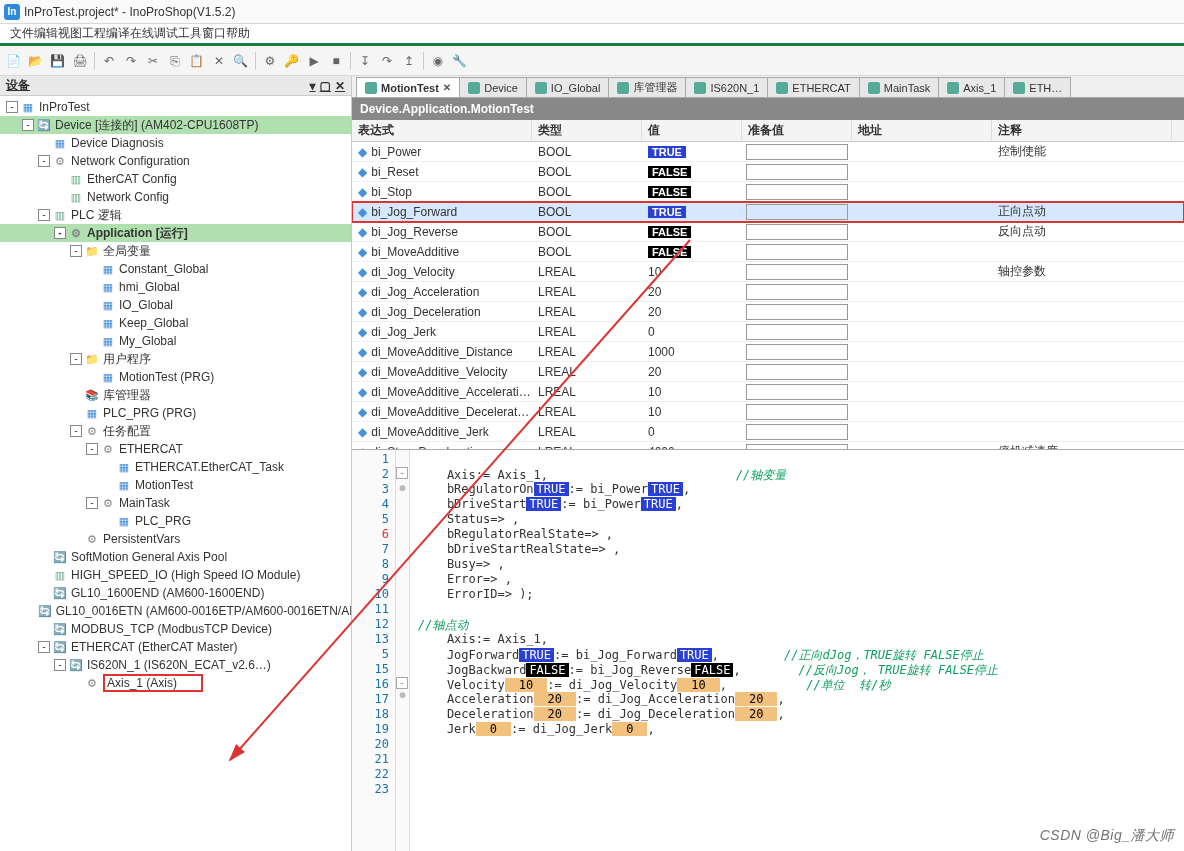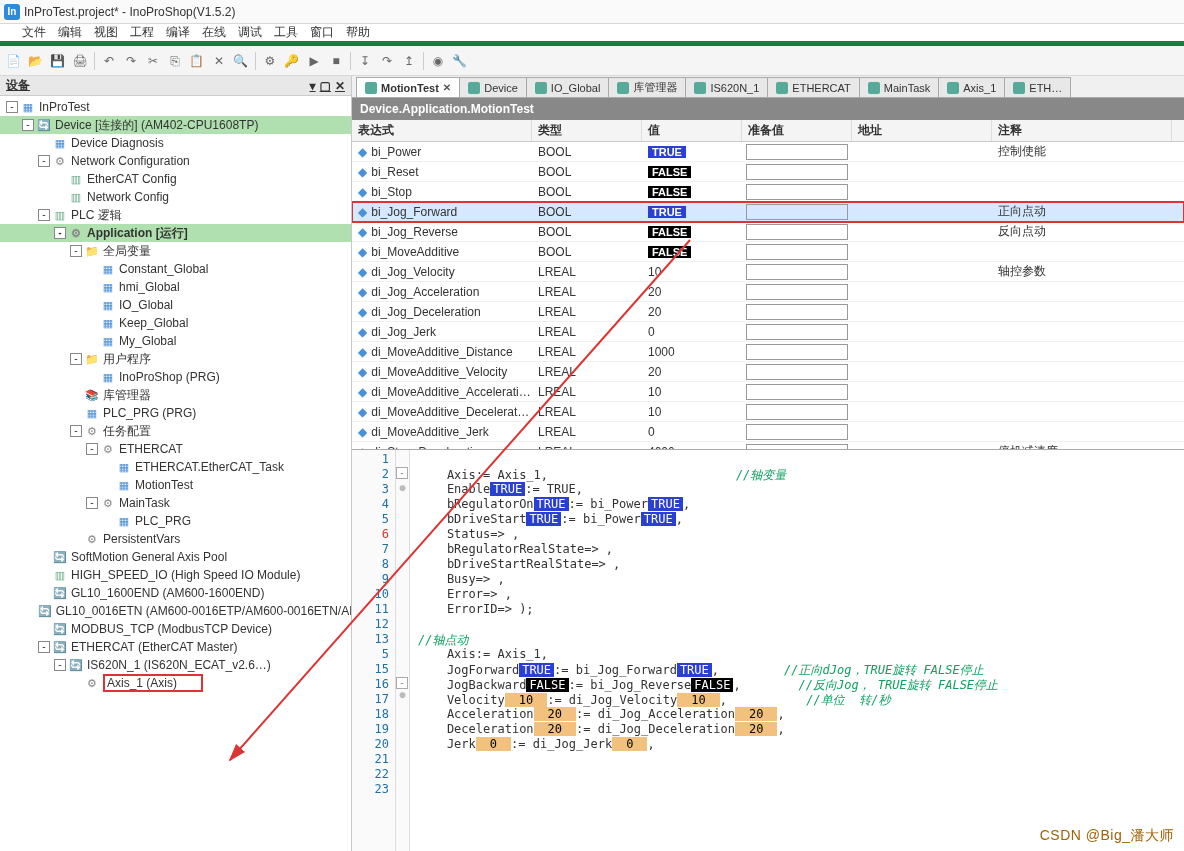--- a/index.html
+++ b/index.html
@@ -1,19 +1,19 @@
 <!DOCTYPE html>
 <html><head>
 <meta charset="utf-8">
 <style>
   * { box-sizing: border-box; }
   body { margin:0; font-family:"Microsoft YaHei","Segoe UI",sans-serif; font-size:12px; color:#333; background:#fff; width:1184px; height:851px; overflow:hidden; position:relative; }
   .titlebar { height:24px; background:#fafafa; display:flex; align-items:center; padding:0 4px; gap:4px; border-bottom:1px solid #d8d8d8; }
   .titlebar .app-icon { width:16px; height:16px; background:#2e8bdb; border-radius:3px; display:inline-flex; align-items:center; justify-content:center; color:#fff; font-size:10px; font-weight:bold; }
-  .menubar { height:22px; display:flex; padding:0 22px; gap:12px; align-items:center; border-bottom:5px solid #15803d; }
+  .menubar { height:22px; display:flex; padding:0 10px; align-items:center; border-bottom:3px solid #15803d; }
   .menubar span { cursor:pointer; }
   .toolbar { height:30px; display:flex; align-items:center; padding:0 4px; gap:2px; border-bottom:1px solid #d8d8d8; background:#f5f5f5; }
   .toolbar .tb { width:20px; height:20px; border:1px solid transparent; display:inline-flex; align-items:center; justify-content:center; font-size:12px; color:#666; }
   .toolbar .sep { width:1px; height:18px; background:#ccc; margin:0 2px; }
   .main { display:flex; height:calc(100% - 76px); }
   .left { width:352px; border-right:1px solid #c8c8c8; display:flex; flex-direction:column; background:#fff; }
   .panel-head { height:20px; background:#e8e8e8; display:flex; align-items:center; padding:0 6px; font-weight:bold; border-bottom:1px solid #ccc; position:relative;text-decoration:underline; }
   .panel-head .hitem { margin-left:auto; display:flex; gap:4px; }
   .tree { flex:1; overflow:auto; padding-top:2px; }
   .tree-row { display:flex; align-items:center; height:18px; padding:0 4px; white-space:nowrap; }
@@ -52,21 +52,21 @@
   .gutter div { height:15px; }
   .folds { width:14px; background:#fafafa; border-right:1px solid #ddd; padding-top:2px; }
   .folds div { height:15px; text-align:center; font-size:10px; color:#888; }
   .code { padding:2px 8px; }
   .code div { height:15px; white-space:pre; }
   .cmt { color:#10a060; font-style:italic; }
   .runT { background:#2a3fd4; color:#fff; padding:0 3px; }
   .runF { background:#000; color:#fff; padding:0 3px; }
   .runN { background:#f2c17d; color:#000; padding:0 14px; }
   .arrow { position:absolute; pointer-events:none; }
-  .watermark { position:absolute; right:10px; bottom:6px; color:#a16207; font-size:14px; letter-spacing:.5px; }
+  .watermark { position:absolute; right:10px; bottom:6px; color:#737373; font-size:14px; letter-spacing:.5px;font-style:italic; }
 </style>
 </head>
 <body>
 
 <div class="titlebar">
   <span class="app-icon">In</span>
   <span>InProTest.project* - InoProShop(V1.5.2)</span>
 </div>
 
 <div class="menubar" id="menubar">
@@ -192,21 +192,21 @@
           <span>My_Global</span>
         </div>
         <div class="tree-row" style="padding-left: 70px;">
           <span class="tw">-</span>
           <span class="ticon folder">📁</span>
           <span>用户程序</span>
         </div>
         <div class="tree-row" style="padding-left: 86px;">
           <span style="width:15px;display:inline-block"></span>
           <span class="ticon file">▦</span>
-          <span>InoProShop (PRG)</span>
+          <span>MotionTest (PRG)</span>
         </div>
         <div class="tree-row" style="padding-left: 70px;">
           <span style="width:15px;display:inline-block"></span>
           <span class="ticon book">📚</span>
           <span>库管理器</span>
         </div>
         <div class="tree-row" style="padding-left: 70px;">
           <span style="width:15px;display:inline-block"></span>
           <span class="ticon file">▦</span>
           <span>PLC_PRG (PRG)</span>
@@ -581,21 +581,20 @@
           <div></div>
           <div></div>
           <div></div>
           <div></div>
           <div></div>
           <div></div>
         </div>
       <div class="code" id="code">
           <div></div>
           <div>    Axis:= Axis_1,                          <span class="cmt">//轴变量</span></div>
-          <div>    Enable<span class="runT">TRUE</span>:= TRUE,</div>
           <div>    bRegulatorOn<span class="runT">TRUE</span>:= bi_Power<span class="runT">TRUE</span>,</div>
           <div>    bDriveStart<span class="runT">TRUE</span>:= bi_Power<span class="runT">TRUE</span>,</div>
           <div>    Status=&gt; ,</div>
           <div>    bRegulatorRealState=&gt; ,</div>
           <div>    bDriveStartRealState=&gt; ,</div>
           <div>    Busy=&gt; ,</div>
           <div>    Error=&gt; ,</div>
           <div>    ErrorID=&gt; );</div>
           <div></div>
           <div><span class="cmt">//轴点动</span></div>

